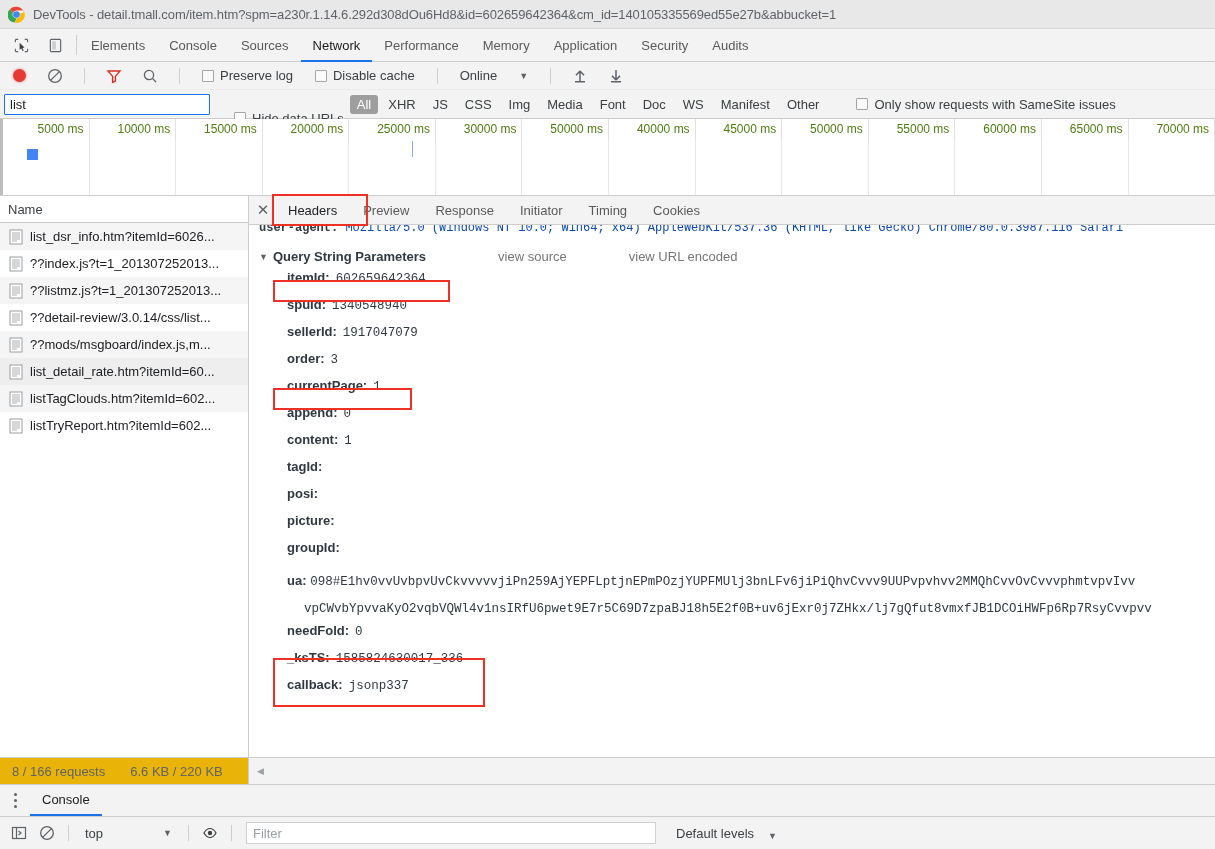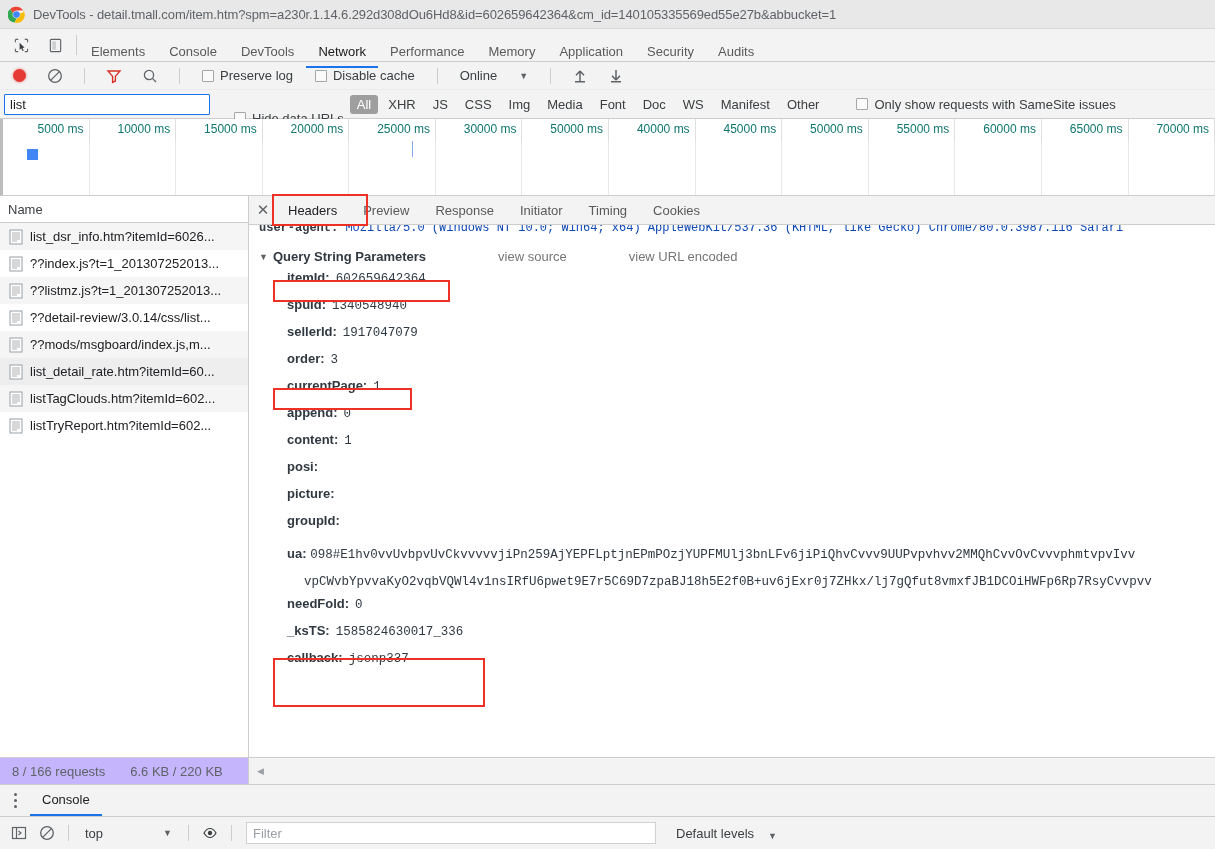--- a/index.html
+++ b/index.html
@@ -40,21 +40,21 @@
   .inspect-tools { display: flex; align-items: center; padding: 0 6px 0 8px; gap: 8px; }
   .icon-btn {
     width: 26px; height: 26px; display: flex; align-items: center; justify-content: center;
     cursor: pointer; border-radius: 2px;
   }
   .vdiv { width: 1px; background: #cdcdcd; margin: 6px 2px; }
   .tabs { display: flex; align-items: stretch; }
   .tab {
     display: flex; align-items: center; padding: 0 12px;
     font-size: 13px; color: #5a5a5a; cursor: pointer; white-space: nowrap;
-    border-bottom: 2px solid transparent; position: relative; top: 7px;
+    border-bottom: 2px solid transparent; position: relative; top: 1px;
   }
   .tab.active { color: #1a1a1a; border-bottom-color: #1a73e8; }
 
   
   .toolbar1 {
     height: 28px; min-height: 28px; background: #f3f3f3;
     display: flex; align-items: center; padding: 0 6px; gap: 10px;
     border-bottom: 1px solid #ebebeb;
   }
   .rec-dot { width: 13px; height: 13px; border-radius: 50%; background: #e53935; box-shadow: 0 0 3px rgba(229,57,53,0.6); }
@@ -83,21 +83,21 @@
     white-space: nowrap;
   }
   .type-pill.active { background: #9e9e9e; color: #ffffff; }
   .types { display: flex; align-items: center; gap: 3px; }
 
   
   .overview { height: 77px; min-height: 77px; background: #fff; position: relative; border-bottom: 1px solid #cdcdcd; }
   .ruler { position: absolute; inset: 0 0 auto 0; height: 22px; display: flex; }
   .ruler-cell {
     flex: 1 1 0; border-right: 1px solid #e0e0e0; position: relative;
-    font-size: 12px; color: #0f766e; text-align: right; padding: 3px 5px 0 0; white-space: nowrap;
+    font-size: 12px; color: #4d7c0f; text-align: right; padding: 3px 5px 0 0; white-space: nowrap;
   }
   .ruler-cell:first-child { border-left: 3px solid #bdbdbd; }
   .grid { position: absolute; top: 22px; left: 0; right: 0; bottom: 0; display: flex; }
   .grid-cell { flex: 1 1 0; border-right: 1px solid #e8e8e8; }
   .grid-cell:first-child { border-left: 3px solid #bdbdbd; }
   .req-mark { position: absolute; width: 11px; height: 11px; background: #4285f4; }
   .req-line { position: absolute; width: 1px; background: #88a9f0; }
 
   
   .body-split { flex: 1 1 auto; display: flex; min-height: 0; }
@@ -159,21 +159,21 @@
   .ua-line2 { display: block; padding-left: 17px; }
 
   
   .hl { position: absolute; border: 2px solid #ee3124; pointer-events: none; z-index: 40; }
 
   
   .statusbar {
     height: 27px; min-height: 27px; display: flex; align-items: stretch;
     border-top: 1px solid #cdcdcd; background: #f3f3f3; font-size: 13px; color: #5f6368;
   }
-  .status-left { width: 249px; min-width:249px; display: flex; align-items: center; border-right: 1px solid #cdcdcd; background:#c4b5fd;}
+  .status-left { width: 249px; min-width:249px; display: flex; align-items: center; border-right: 1px solid #cdcdcd; background:#eab308;}
   .status-seg { padding: 0 12px; display: flex; align-items: center; white-space: nowrap; }
   .status-div { width: 1px; background: #cdcdcd; margin: 6px 0; }
   .status-right { flex: 1 1 auto; display: flex; align-items: center; padding-left: 8px; }
   .tri-left { color: #9aa0a6; font-size: 9px; }
 
   .drawer-tabs {
     height: 32px; min-height: 32px; display: flex; align-items: stretch;
     background: #f3f3f3; border-top: 1px solid #cdcdcd;
   }
   .kebab { width: 30px; display: flex; align-items: center; justify-content: center; cursor: pointer; }
@@ -230,21 +230,21 @@
     </div>
     <div class="vdiv"></div>
     <div class="tabs">
       <div class="tab">
           <span>Elements</span>
         </div>
       <div class="tab">
           <span>Console</span>
         </div>
       <div class="tab">
-          <span>DevTools</span>
+          <span>Sources</span>
         </div>
       <div class="tab active">
           <span>Network</span>
         </div>
       <div class="tab">
           <span>Performance</span>
         </div>
       <div class="tab">
           <span>Memory</span>
         </div>
@@ -545,20 +545,24 @@
           </div>
           <div class="param-row">
             <span class="pkey">append:</span>
             <span class="pval">0</span>
           </div>
           <div class="param-row">
             <span class="pkey">content:</span>
             <span class="pval">1</span>
           </div>
           <div class="param-row">
+            <span class="pkey">tagId:</span>
+            <span class="pval"></span>
+          </div>
+          <div class="param-row">
             <span class="pkey">posi:</span>
             <span class="pval"></span>
           </div>
           <div class="param-row">
             <span class="pkey">picture:</span>
             <span class="pval"></span>
           </div>
           <div class="param-row">
             <span class="pkey">groupId:</span>
             <span class="pval"></span>

